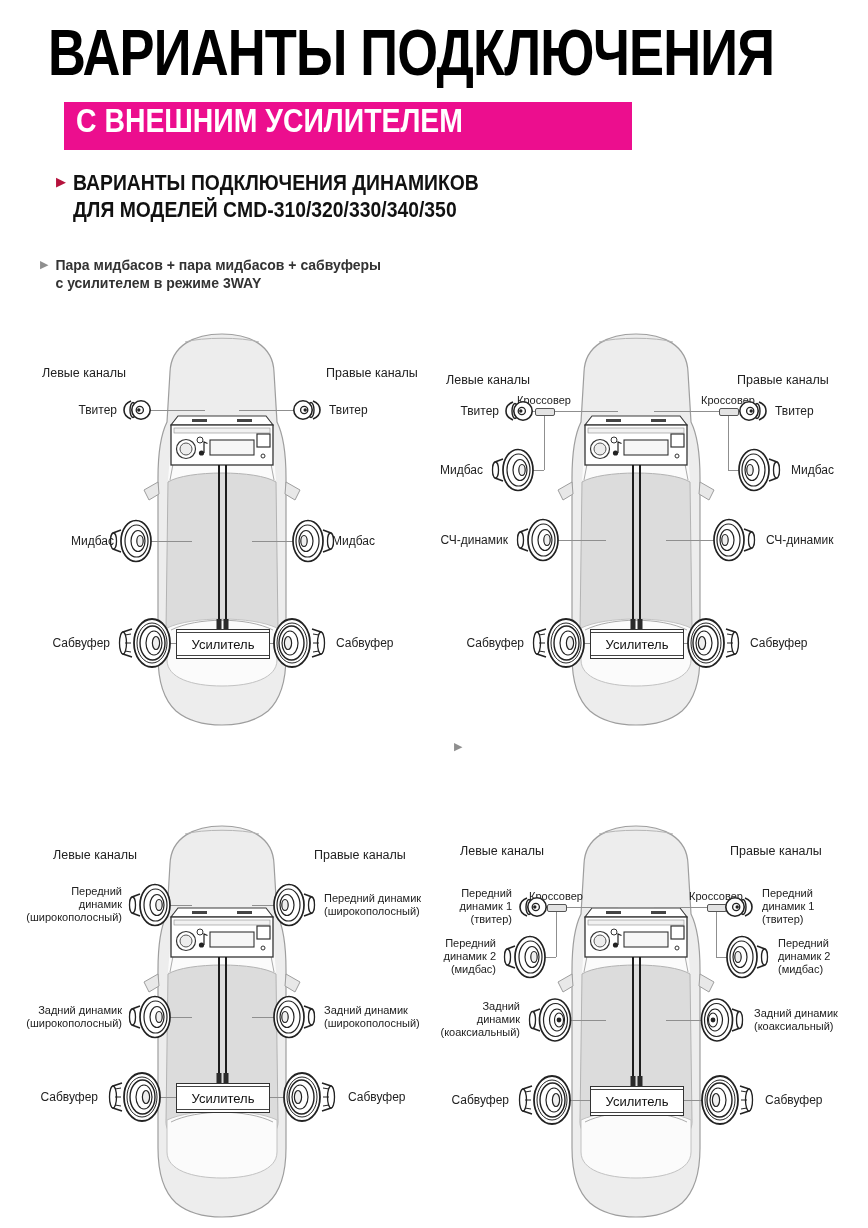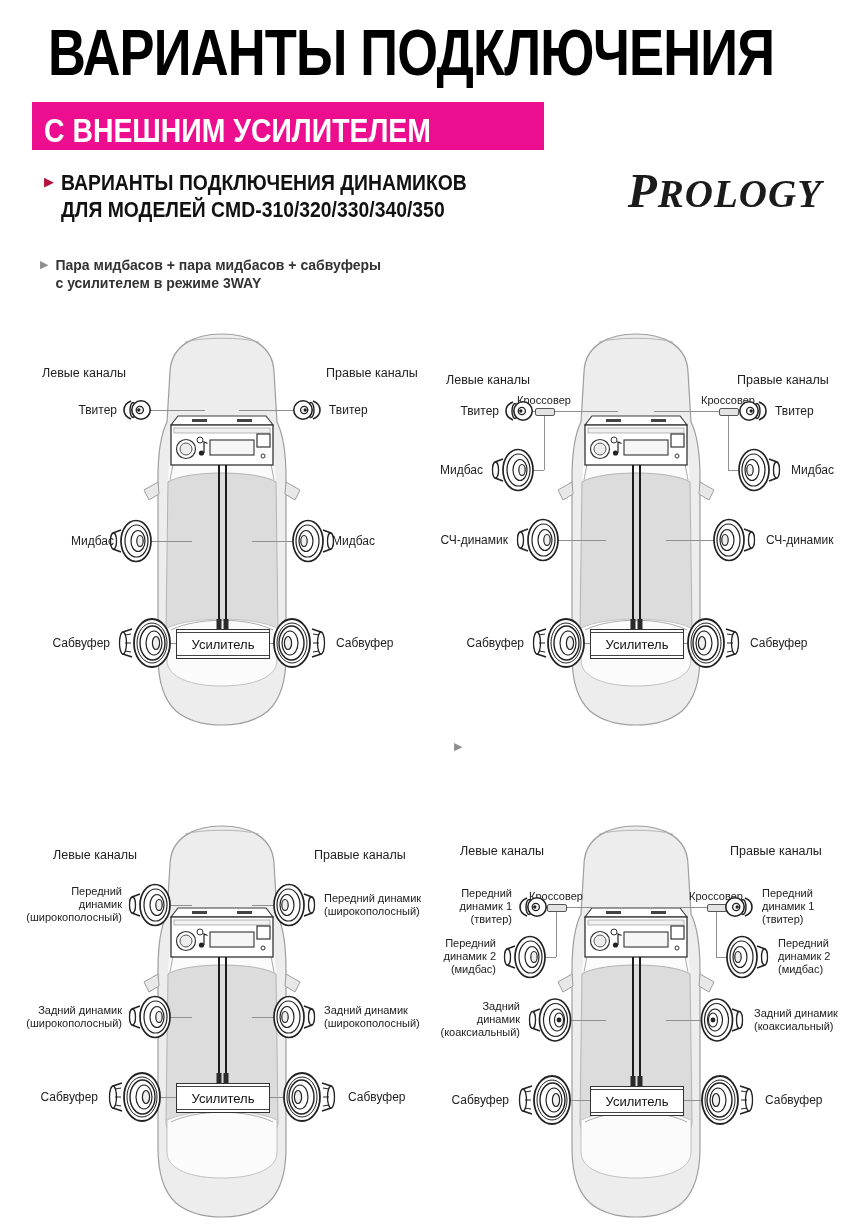--- a/index.html
+++ b/index.html
@@ -4,25 +4,25 @@
 <style>
   html,body{margin:0;padding:0;background:#fff;}
   body{width:868px;height:1228px;position:relative;overflow:hidden;
        font-family:"Liberation Sans","DejaVu Sans",sans-serif;color:#1a1a1a;}
   .page{position:absolute;inset:0;background:#fff;}
 
   
   .main-title{position:absolute;left:48px;top:20px;font-size:64px;font-weight:700;
     letter-spacing:-1px;line-height:1.05;color:#000;white-space:nowrap;
     transform:scaleX(.82);transform-origin:left top;}
-  .subtitle-banner{position:absolute;left:32px;top:102px;width:512px;height:48px;
-    background:#EC0E8E;display:flex;align-items:flex-end;}
+  .subtitle-banner{position:absolute;left:64px;top:102px;width:568px;height:48px;
+    background:#EC0E8E;display:flex;align-items:flex-start;}
   .subtitle-banner .txt{display:inline-block;color:#fff;font-size:33px;font-weight:700;
     padding-left:14px;white-space:nowrap;transform:scaleX(.86);transform-origin:left center;}
-  .section-heading{position:absolute;left:44px;top:170px;display:flex;align-items:flex-start;}
+  .section-heading{position:absolute;left:56px;top:170px;display:flex;align-items:flex-start;}
   .section-heading .red-tri{color:#B5123C;font-size:13px;line-height:1;margin:5px 7px 0 0;}
   .red-tri::before{content:"▶";}
   .gray-tri::before{content:"▶";}
   .section-heading .txt{display:inline-block;font-size:22px;font-weight:700;line-height:1.22;
     color:#111;white-space:pre-line;transform:scaleX(.88);transform-origin:left top;}
   .brand{position:absolute;right:46px;top:164px;font-family:"Liberation Serif","DejaVu Serif",serif;
     font-size:39px;font-weight:700;font-style:italic;letter-spacing:1px;color:#1b1b1b;}
   .brand::first-letter{font-size:1.22em;}
 
   
@@ -60,21 +60,20 @@
   <div class="subtitle-banner" style="background: rgb(236, 14, 142);">
     <span class="txt">С ВНЕШНИМ УСИЛИТЕЛЕМ</span>
   </div>
 
   <div class="section-heading">
     <span class="red-tri"></span>
     <span class="txt">ВАРИАНТЫ ПОДКЛЮЧЕНИЯ ДИНАМИКОВ
 ДЛЯ МОДЕЛЕЙ CMD-310/320/330/340/350</span>
   </div>
 
-  <div class="brand">PROLOGY</div>
 
   <div class="panel" style="left:26px;top:256px;width:410px;height:478px">
     <div class="panel-head">
       <span class="gray-tri"></span>
       <div class="panel-title">Пара мидбасов + пара мидбасов + сабвуферы
 с усилителем в режиме 3WAY</div>
     </div>
     <div class="diagram" style="top:72px;width:410px">
   <svg class="car" width="170" height="398" viewBox="0 0 170 398" style="left: 111px; top: 2px;">
     <path d="M85,4 C112,4 136,15 137,42 L140,92 C146,104 149,124 149,148 L149,326 C149,350 143,370 131,381 C119,391 101,395 85,395 C69,395 51,391 39,381 C27,370 21,350 21,326 L21,148 C21,124 24,104 30,92 L33,42 C34,15 58,4 85,4 Z" fill="#EDEDED" stroke="#9E9E9E" stroke-width="1.2"></path>

